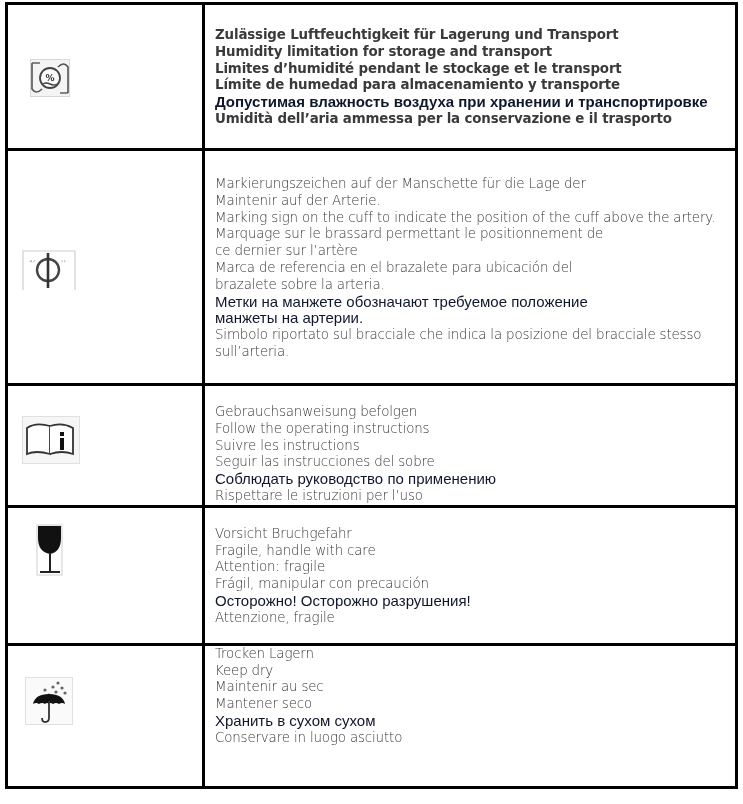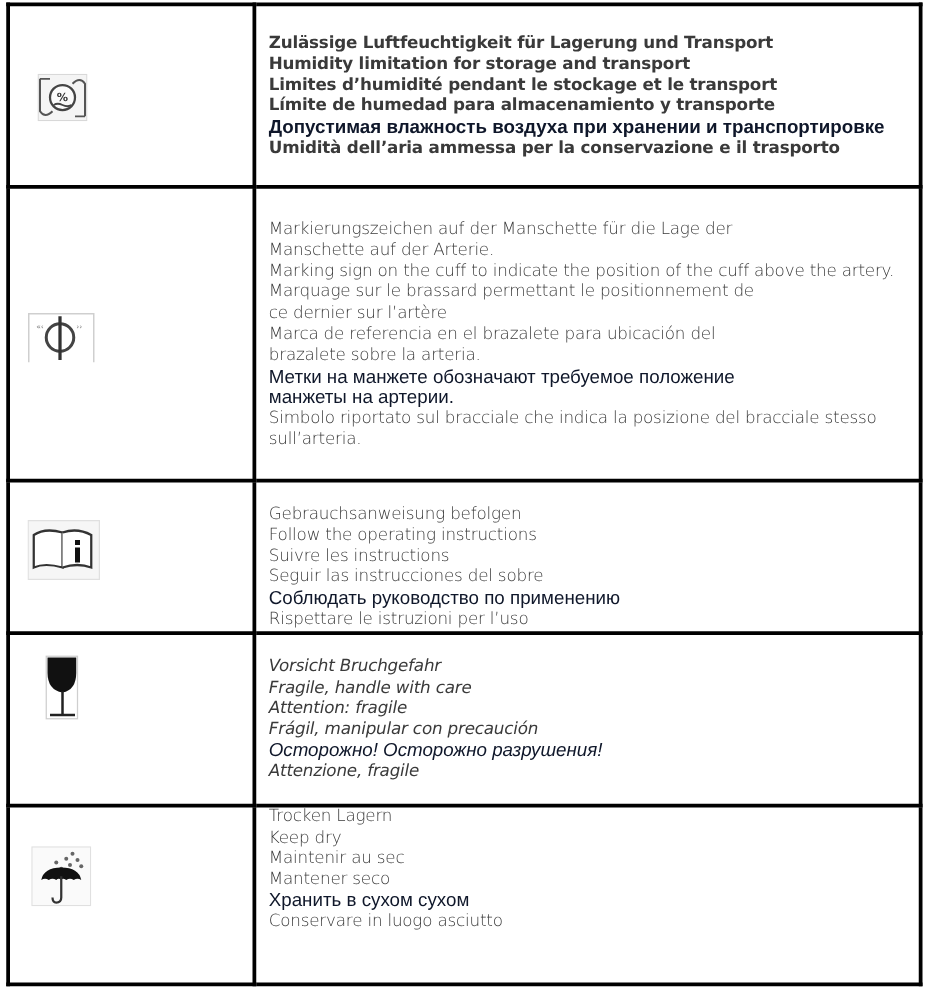--- a/index.html
+++ b/index.html
@@ -80,21 +80,21 @@
             <circle cx="26" cy="20" r="11" fill="none" stroke="#444" stroke-width="2.4"></circle>
             <line x1="26" y1="3" x2="26" y2="38" stroke="#333" stroke-width="2.6"></line>
             <text x="7" y="13" font-family="DejaVu Sans, sans-serif" font-size="6" fill="#777">«‹</text>
             <text x="39" y="13" font-family="DejaVu Sans, sans-serif" font-size="6" fill="#777">››</text>
           </svg>
         </span>
       </td>
       <td class="text-cell">
         <div class="text-block" style="padding-top:25px;">
           <span class="line">Markierungszeichen auf der Manschette für die Lage der</span>
-          <span class="line">Manschette auf der Arterie.</span>
+          <span class="line">Maintenir auf der Arterie.</span>
           <span class="line">Marking sign on the cuff to indicate the position of the cuff above the artery.</span>
           <span class="line">Marquage sur le brassard permettant le positionnement de</span>
           <span class="line">ce dernier sur l’artère</span>
           <span class="line">Marca de referencia en el brazalete para ubicación del</span>
           <span class="line">brazalete sobre la arteria.</span>
           <span class="line ru">Метки на манжете обозначают требуемое положение</span>
           <span class="line ru">манжеты на артерии.</span>
           <span class="line">Simbolo riportato sul bracciale che indica la posizione del bracciale stesso</span>
           <span class="line">sull’arteria.</span>
         </div>
@@ -118,21 +118,21 @@
           <span class="line">Gebrauchsanweisung befolgen</span>
           <span class="line">Follow the operating instructions</span>
           <span class="line">Suivre les instructions</span>
           <span class="line">Seguir las instrucciones del sobre</span>
           <span class="line ru">Соблюдать руководство по применению</span>
           <span class="line">Rispettare le istruzioni per l’uso</span>
         </div>
       </td>
     </tr>
 
-    <tr style="height:138px;font-style:italic;">
+    <tr style="height:138px;">
       <td class="icon-cell">
         <span class="icon" style="left:28px; top:16px;">
           <svg width="28" height="52" viewBox="0 0 28 52">
             <rect x="1" y="1" width="25" height="50" fill="#fff" stroke="#cfcfcf" stroke-width="1"></rect>
             <path d="M2 2 L25 2 L25 14 Q25 28 14 30 Q2 28 2 14 Z" fill="#111"></path>
             <line x1="14" y1="29" x2="14" y2="48" stroke="#222" stroke-width="2"></line>
             <line x1="4" y1="48" x2="24" y2="48" stroke="#222" stroke-width="2"></line>
           </svg>
         </span>
       </td>

